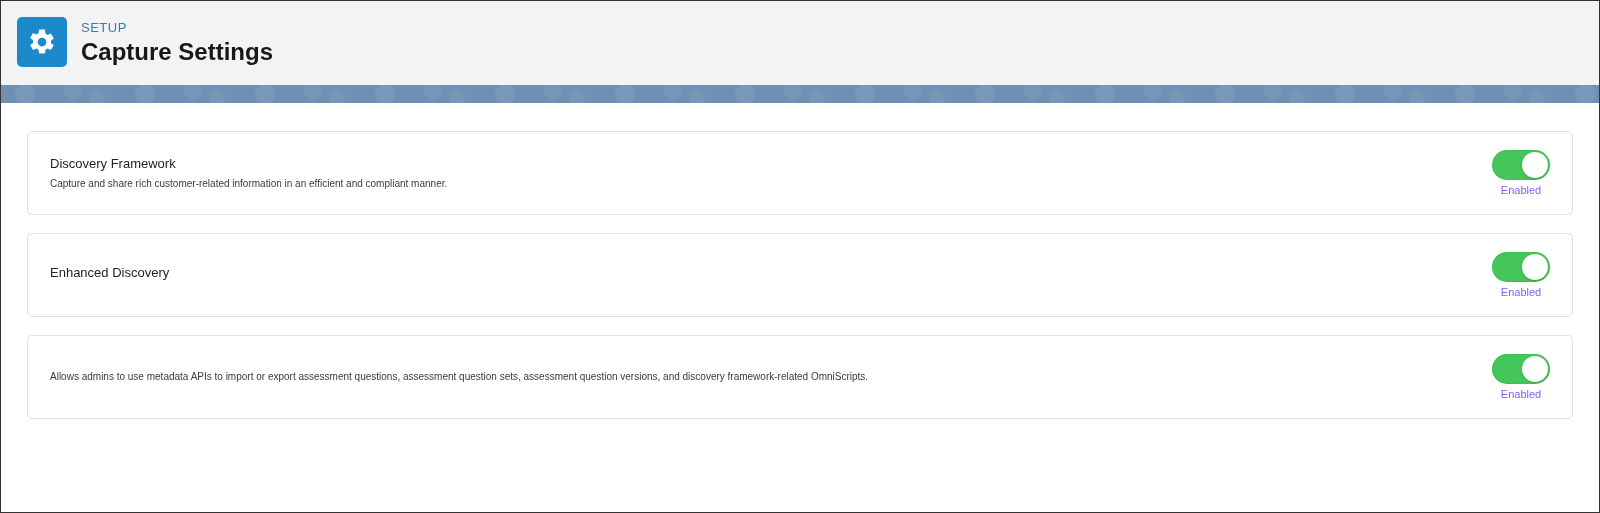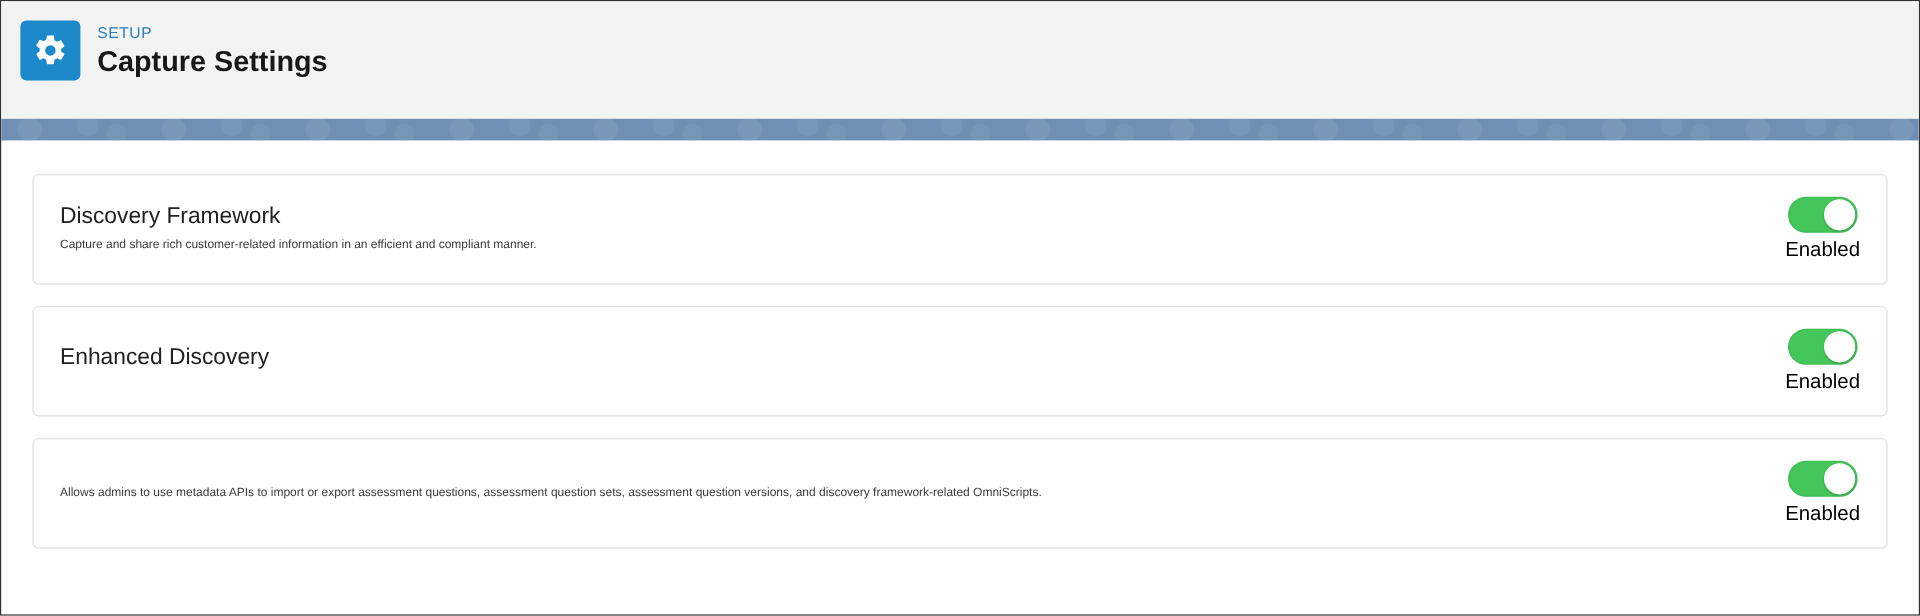--- a/index.html
+++ b/index.html
@@ -6,21 +6,21 @@
     body {
       font-family: -apple-system, BlinkMacSystemFont, "Segoe UI", "Helvetica Neue", Arial, sans-serif;
       background: #ffffff;
       width: 1600px;
       height: 513px;
       border: 1px solid #333;
       overflow: hidden;
     }
     .header {
       background: #f3f3f3;
-      padding: 16px 16px 32px 16px;
+      padding: 16px 16px 18px 16px;
       display: flex;
       align-items: center;
       gap: 14px;
     }
     .header-icon-wrap {
       width: 50px;
       height: 50px;
       background: #1b89ca;
       border-radius: 5px;
       display: flex;
@@ -57,21 +57,21 @@
       border-radius: 5px;
       padding: 18px 22px 18px 22px;
       margin-bottom: 18px;
       display: flex;
       align-items: center;
       justify-content: space-between;
       background: #fff;
     }
     .card-left { flex: 1; min-width: 0; padding-right: 40px; }
     .card-title {
-      font-size: 19px;
+      font-size: 13px;
       color: #222;
       font-weight: 400;
       margin-bottom: 6px;
     }
     .card-desc {
       font-size: 10px;
       color: #3b3b3b;
       line-height: 1.35;
     }
     .toggle-block {
@@ -96,22 +96,22 @@
       position: absolute;
       top: 2px;
       right: 2px;
       width: 26px;
       height: 26px;
       border-radius: 50%;
       background: #fff;
       box-shadow: 0 1px 2px rgba(0,0,0,0.2);
     }
     .toggle-label {
-      font-size: 17px;
-      color: #000000;
+      font-size: 11px;
+      color: #8b5cf6;
       text-align: center;
     }
   </style>
 </head>
 <body>
 
 <div class="header">
   <div class="header-icon-wrap">
     <svg width="30" height="30" viewBox="0 0 24 24" fill="#ffffff">
       <path d="M19.14,12.94a7.07,7.07,0,0,0,.05-.94,7.07,7.07,0,0,0-.05-.94l2.03-1.58a.5.5,0,0,0,.12-.63l-1.92-3.32a.5.5,0,0,0-.6-.22l-2.39,1a7.14,7.14,0,0,0-1.62-.94l-.36-2.54A.5.5,0,0,0,13.91,2H10.09a.5.5,0,0,0-.49.42L9.24,4.96a7.14,7.14,0,0,0-1.62.94l-2.39-1a.5.5,0,0,0-.6.22L2.71,8.44a.5.5,0,0,0,.12.63l2.03,1.58a7.07,7.07,0,0,0-.05.94,7.07,7.07,0,0,0,.05.94L2.83,14.11a.5.5,0,0,0-.12.63l1.92,3.32a.5.5,0,0,0,.6.22l2.39-1a7.14,7.14,0,0,0,1.62.94l.36,2.54a.5.5,0,0,0,.49.42h3.82a.5.5,0,0,0,.49-.42l.36-2.54a7.14,7.14,0,0,0,1.62-.94l2.39,1a.5.5,0,0,0,.6-.22l1.92-3.32a.5.5,0,0,0-.12-.63ZM12,15.5A3.5,3.5,0,1,1,15.5,12,3.5,3.5,0,0,1,12,15.5Z"></path>

